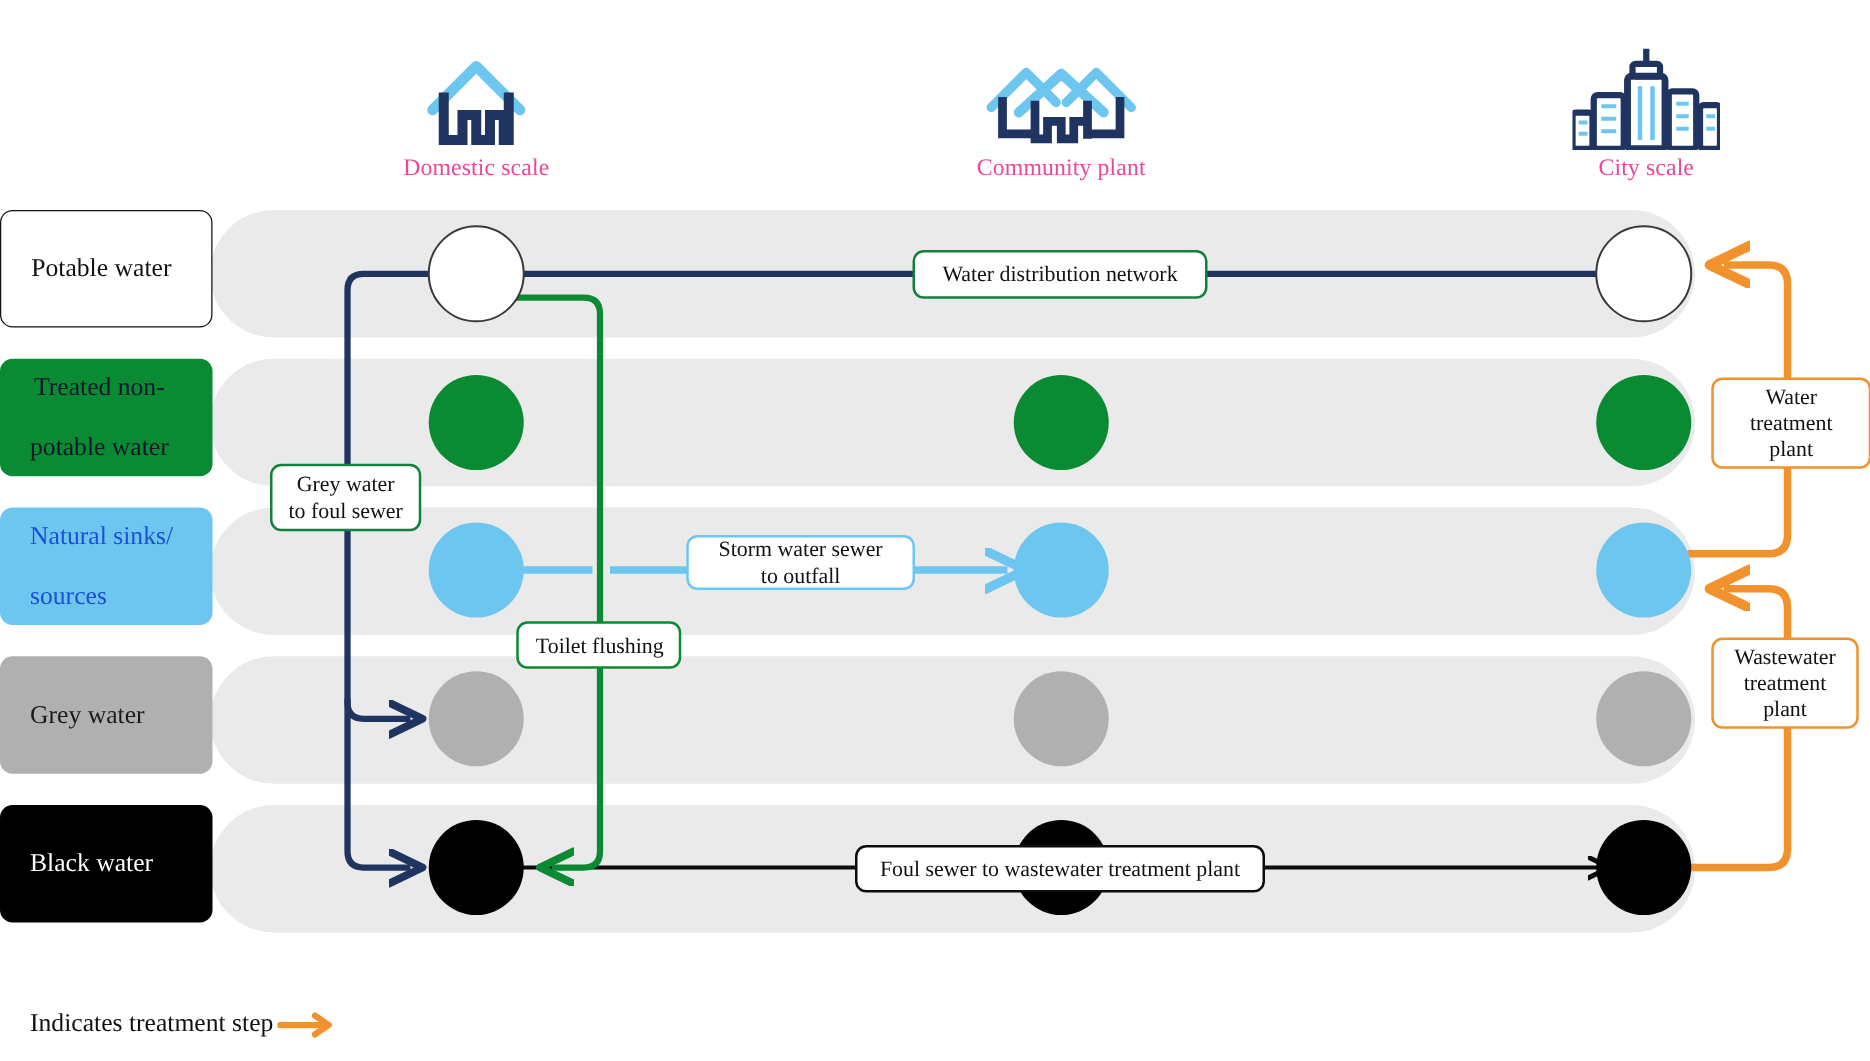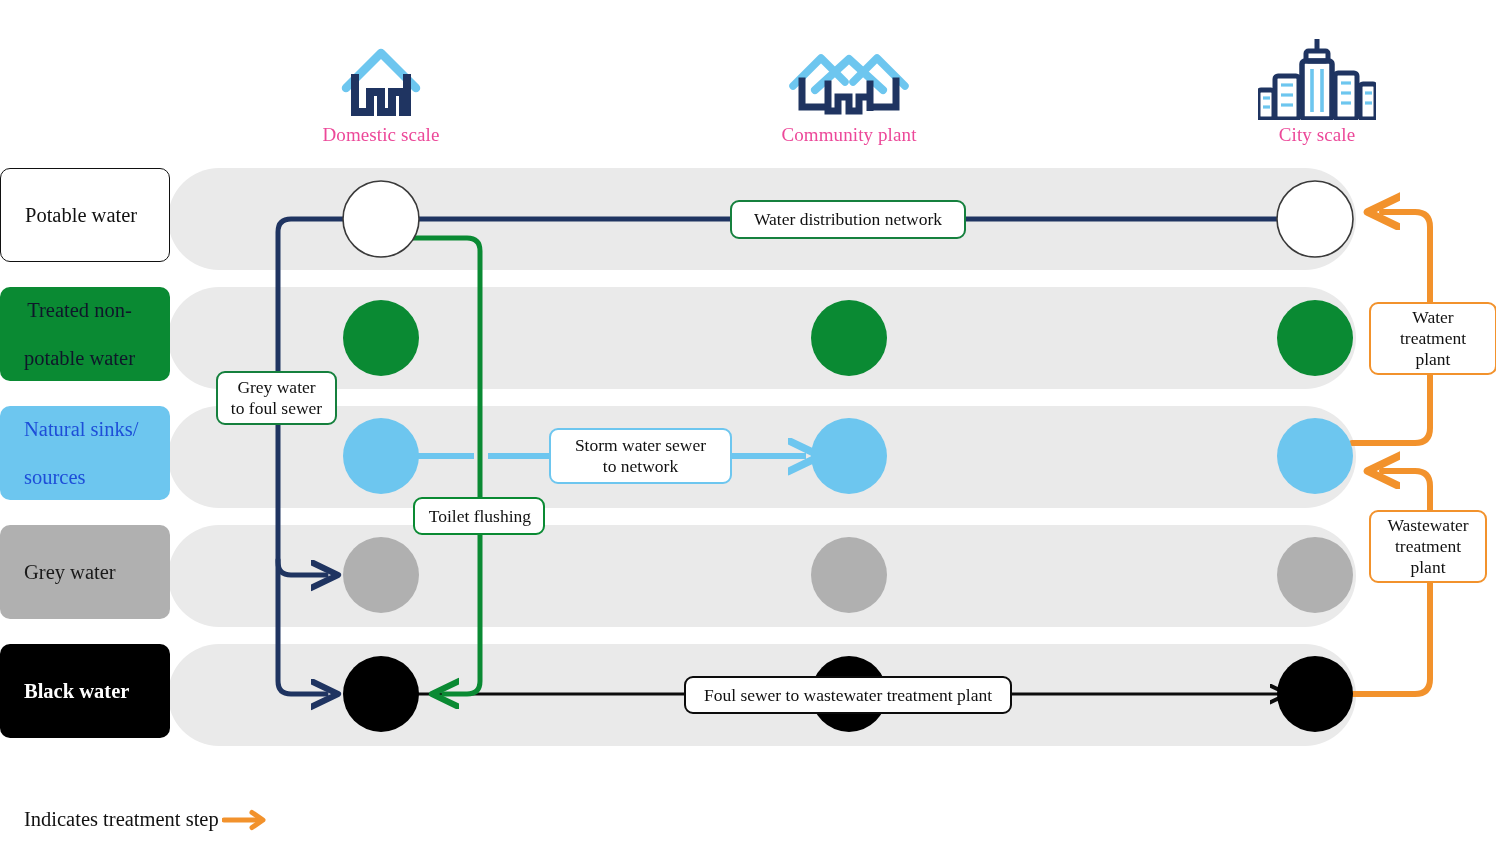--- a/index.html
+++ b/index.html
@@ -27,21 +27,21 @@
     border-radius:10px;
     display:flex;align-items:center;
     box-sizing:border-box;padding-left:24px;
     font-size:20.5px;line-height:1.18;
   }
   .cat span{display:block;}
   .cat.potable{background:#ffffff;border:1.6px solid #111;color:#111;}
   .cat.treated{background:#0a8a33;color:#0f172a;text-align:center;}
   .cat.natural{background:#6dc6ef;color:#1d4ed8;}
   .cat.grey{background:#b0b0b0;color:#1a1a1a;}
-  .cat.black{background:#000000;color:#ffffff;font-weight:bold;}
+  .cat.black{background:#000000;color:#ffffff;}
 
   
   .chip{
     position:absolute;background:#ffffff;border-radius:9px;
     display:flex;align-items:center;justify-content:center;text-align:center;
     box-sizing:border-box;font-size:17.5px;line-height:1.2;color:#111;
     padding:4px 12px;
   }
   .chip.navy{border:2px solid #15803d;}
   .chip.green{border:2px solid #0a8a33;justify-content:flex-end;}
@@ -226,24 +226,24 @@
     <span>Water distribution network</span>
   </div>
 
   <div class="chip navy" style="left:216px;top:371px;width:121px;height:54px;">
     <span>
       <span>Grey water</span><br>
       <span>to foul sewer</span>
     </span>
   </div>
 
-  <div class="chip blue" style="left:549px;top:428px;width:183px;height:56px;">
+  <div class="chip blue" style="left:549px;top:428px;width:183px;height:44px;">
     <span>
       <span>Storm water sewer</span><br>
-      <span>to network</span>
+      <span>to outfall</span>
     </span>
   </div>
 
   <div class="chip green" style="left:413px;top:497px;width:132px;height:38px;">
     <span>Toilet flushing</span>
   </div>
 
   <div class="chip black" style="left:684px;top:676px;width:328px;height:38px;">
     <span>Foul sewer to wastewater treatment plant</span>
   </div>

